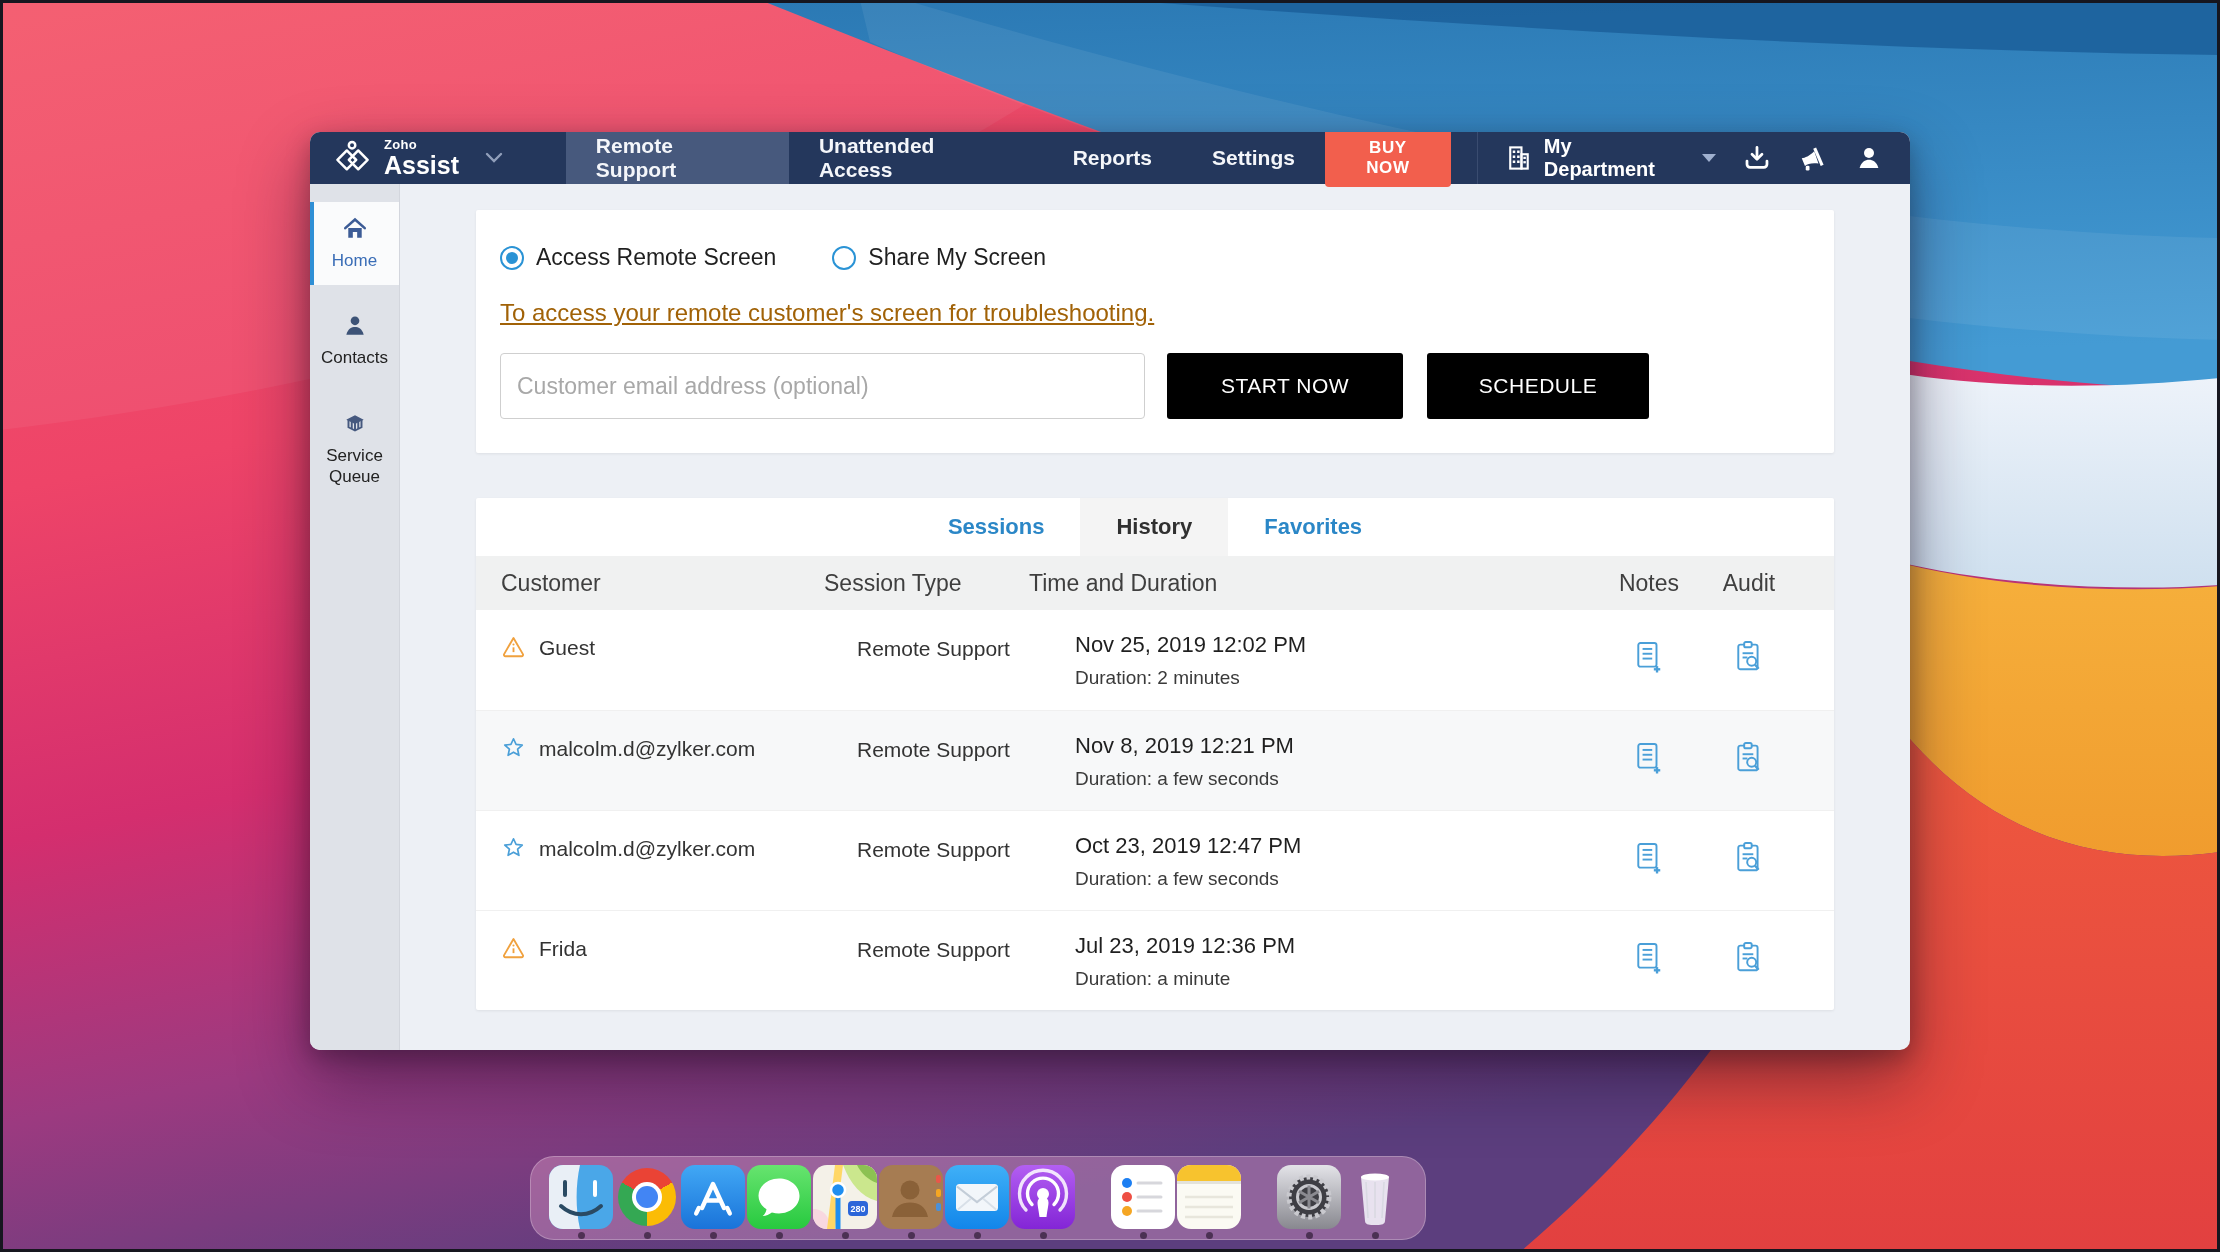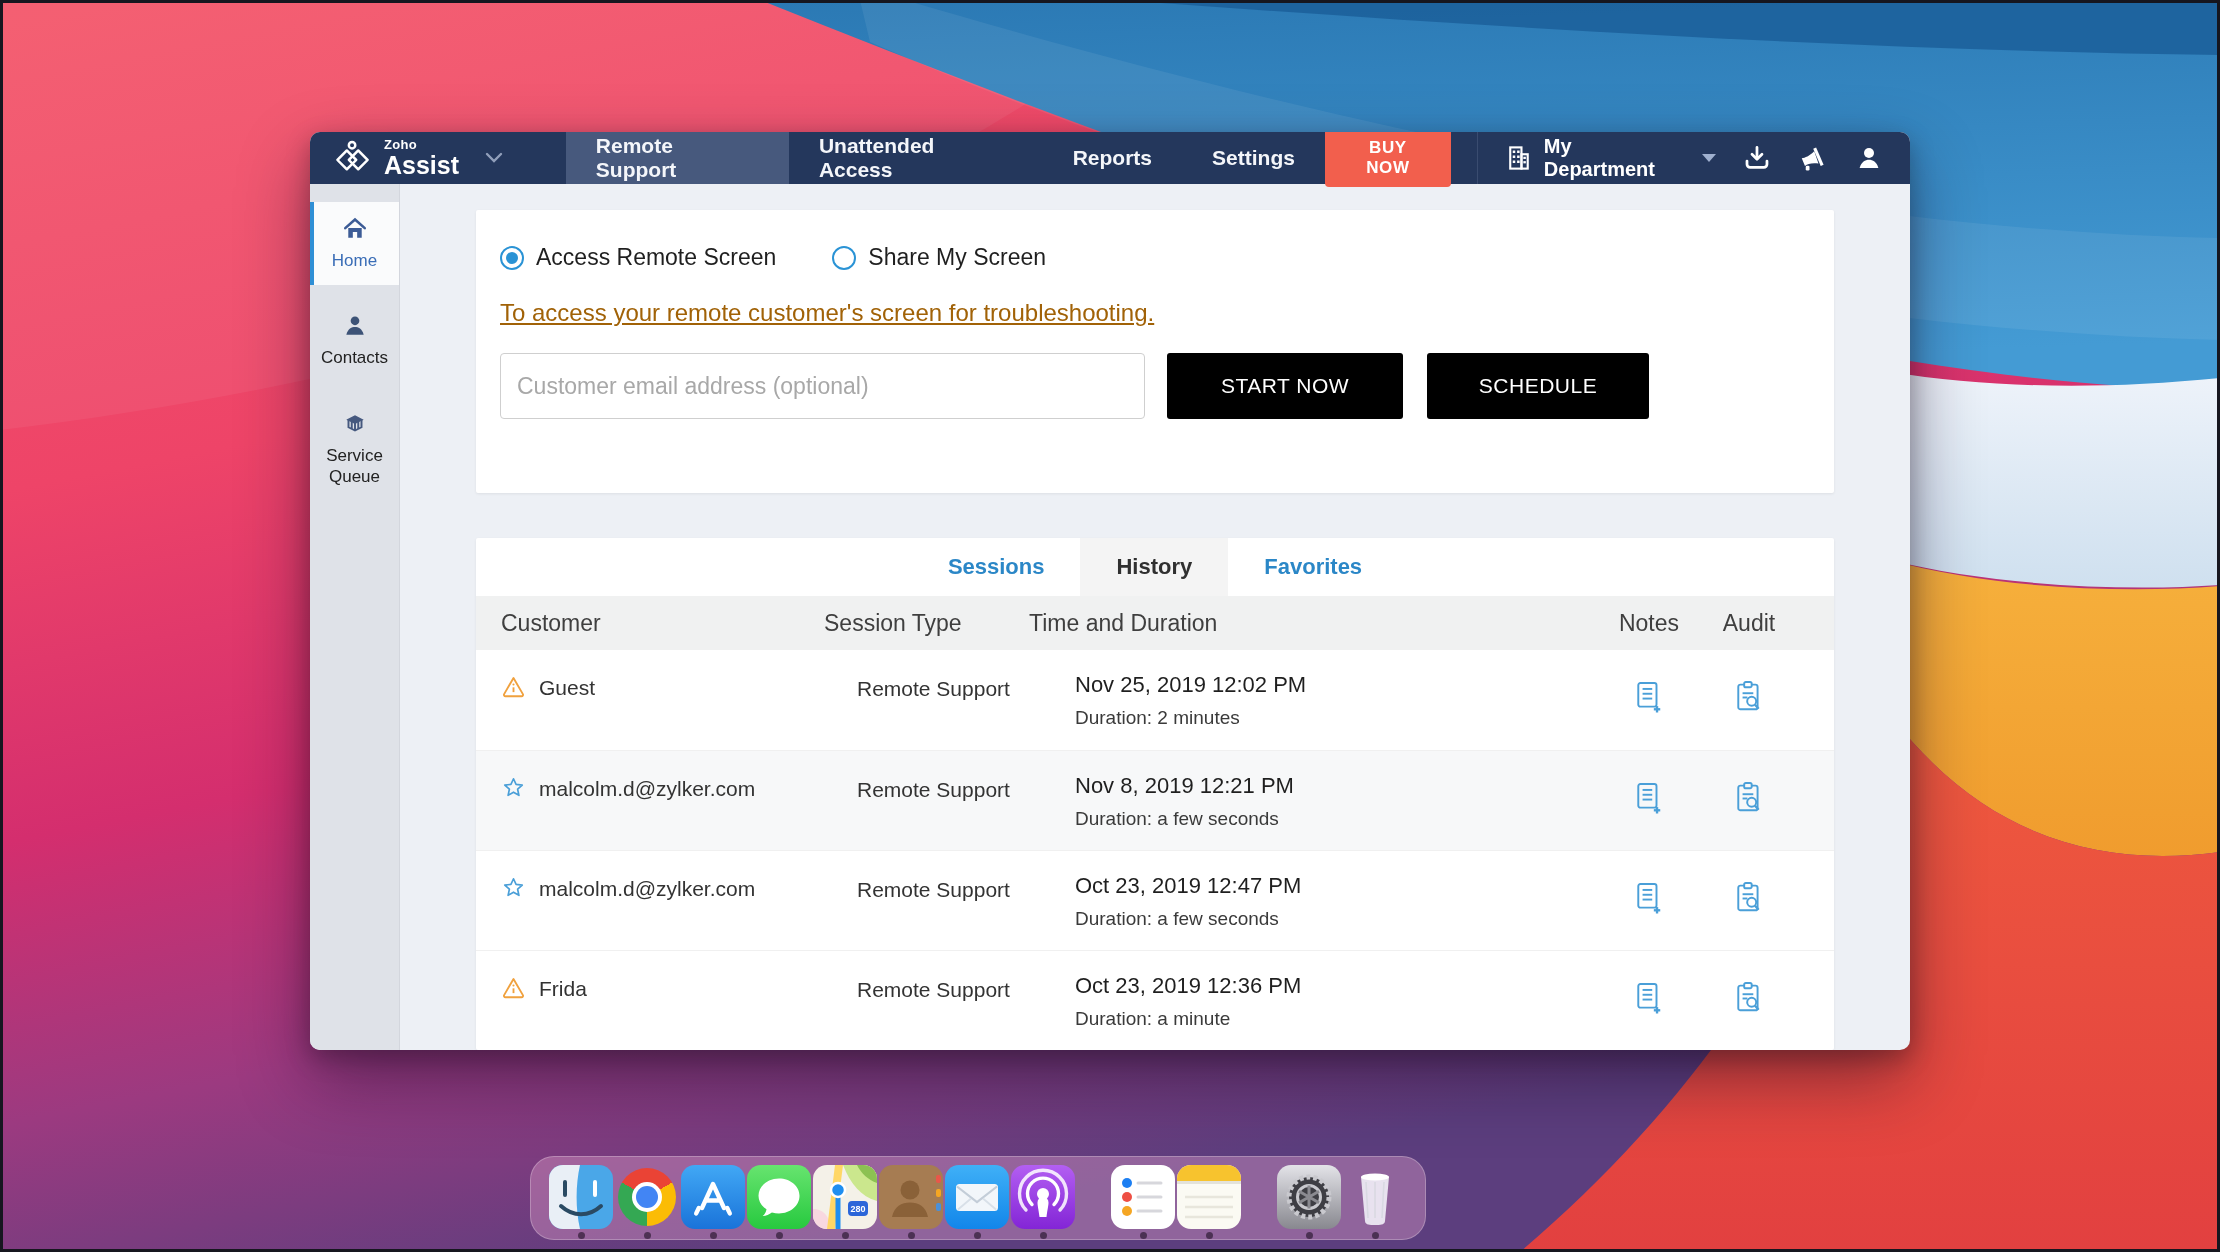--- a/index.html
+++ b/index.html
@@ -40,21 +40,21 @@
   .side-item { position:relative; display:flex; flex-direction:column; align-items:center; justify-content:center;
                gap:8px; padding:14px 4px; font-size:17px; color:#222; text-align:center; line-height:1.25; margin-bottom:14px;}
   .side-item svg { width:26px; height:26px; }
   .side-item.active { background:#fafbfc; color:#3a6db6; }
   .side-item.active::before { content:''; position:absolute; left:0; top:0; bottom:0; width:4px; background:#2f8fd5; }
 
   .content { flex:1; padding:26px 76px 0 76px; }
   .card { background:#fff; border-radius:2px; box-shadow:0 1px 3px rgba(0,0,0,.07); }
 
   
-  .access-card { padding:34px 24px 52px 24px; height:283px; }
+  .access-card { padding:34px 24px 52px 24px; height:243px; }
   .radio-row { display:flex; align-items:center; gap:56px; }
   .radio-opt { display:flex; align-items:center; gap:12px; }
   .radio { position:relative; width:24px; height:24px; border:2px solid #2a93d5; border-radius:50%; background:#fff; }
   .radio.selected::after { content:''; position:absolute; inset:4px; background:#2a93d5; border-radius:50%; }
   .radio-label { font-size:23px; color:#1f1f1f; }
   .desc { margin-top:28px; font-size:24px; color:#a16207;text-decoration:underline; }
   .action-row { margin-top:26px; display:flex; align-items:center; }
   .email-input { width:645px; height:66px; border:1px solid #cfcfcf; border-radius:4px;
                  padding:0 16px; font-size:23px; color:#333; font-family:"Liberation Sans",sans-serif; outline:none; }
   .email-input::placeholder { color:#a8a8a8; }
@@ -385,21 +385,21 @@
             <div class="col-customer cell-cust">
               <svg viewBox="0 0 24 24" fill="none" stroke="#f0a13e" stroke-width="1.8" stroke-linejoin="round">
                 <path d="M12 3.8 L21 19.3 a1.4 1.4 0 0 1 -1.2 2.1 H4.2 A1.4 1.4 0 0 1 3 19.3 Z"></path>
                 <circle cx="12" cy="10" r="1" fill="#f0a13e" stroke="none"></circle>
                   <line x1="12" y1="12.8" x2="12" y2="17.4"></line>
               </svg>
               <span>Frida</span>
             </div>
             <div class="col-type cell-type">Remote Support</div>
             <div class="col-time cell-time">
-              <div class="time-main">Oct 23, 2019 12:36 PM</div>
+              <div class="time-main">Jul 23, 2019 12:36 PM</div>
               <div class="time-dur">Duration: a minute</div>
             </div>
             <div class="col-notes cell-icon">
               <svg viewBox="0 0 28 32" fill="none" stroke="#4a9fd8" stroke-width="1.8">
                 <rect x="4" y="2.5" width="17" height="22" rx="2"></rect>
                 <line x1="8" y1="8" x2="17" y2="8"></line>
                   <line x1="8" y1="12.5" x2="17" y2="12.5"></line>
                   <line x1="8" y1="17" x2="17" y2="17"></line>
                 <g stroke-width="2.2">
                     <line x1="21.5" y1="24" x2="21.5" y2="30"></line>

